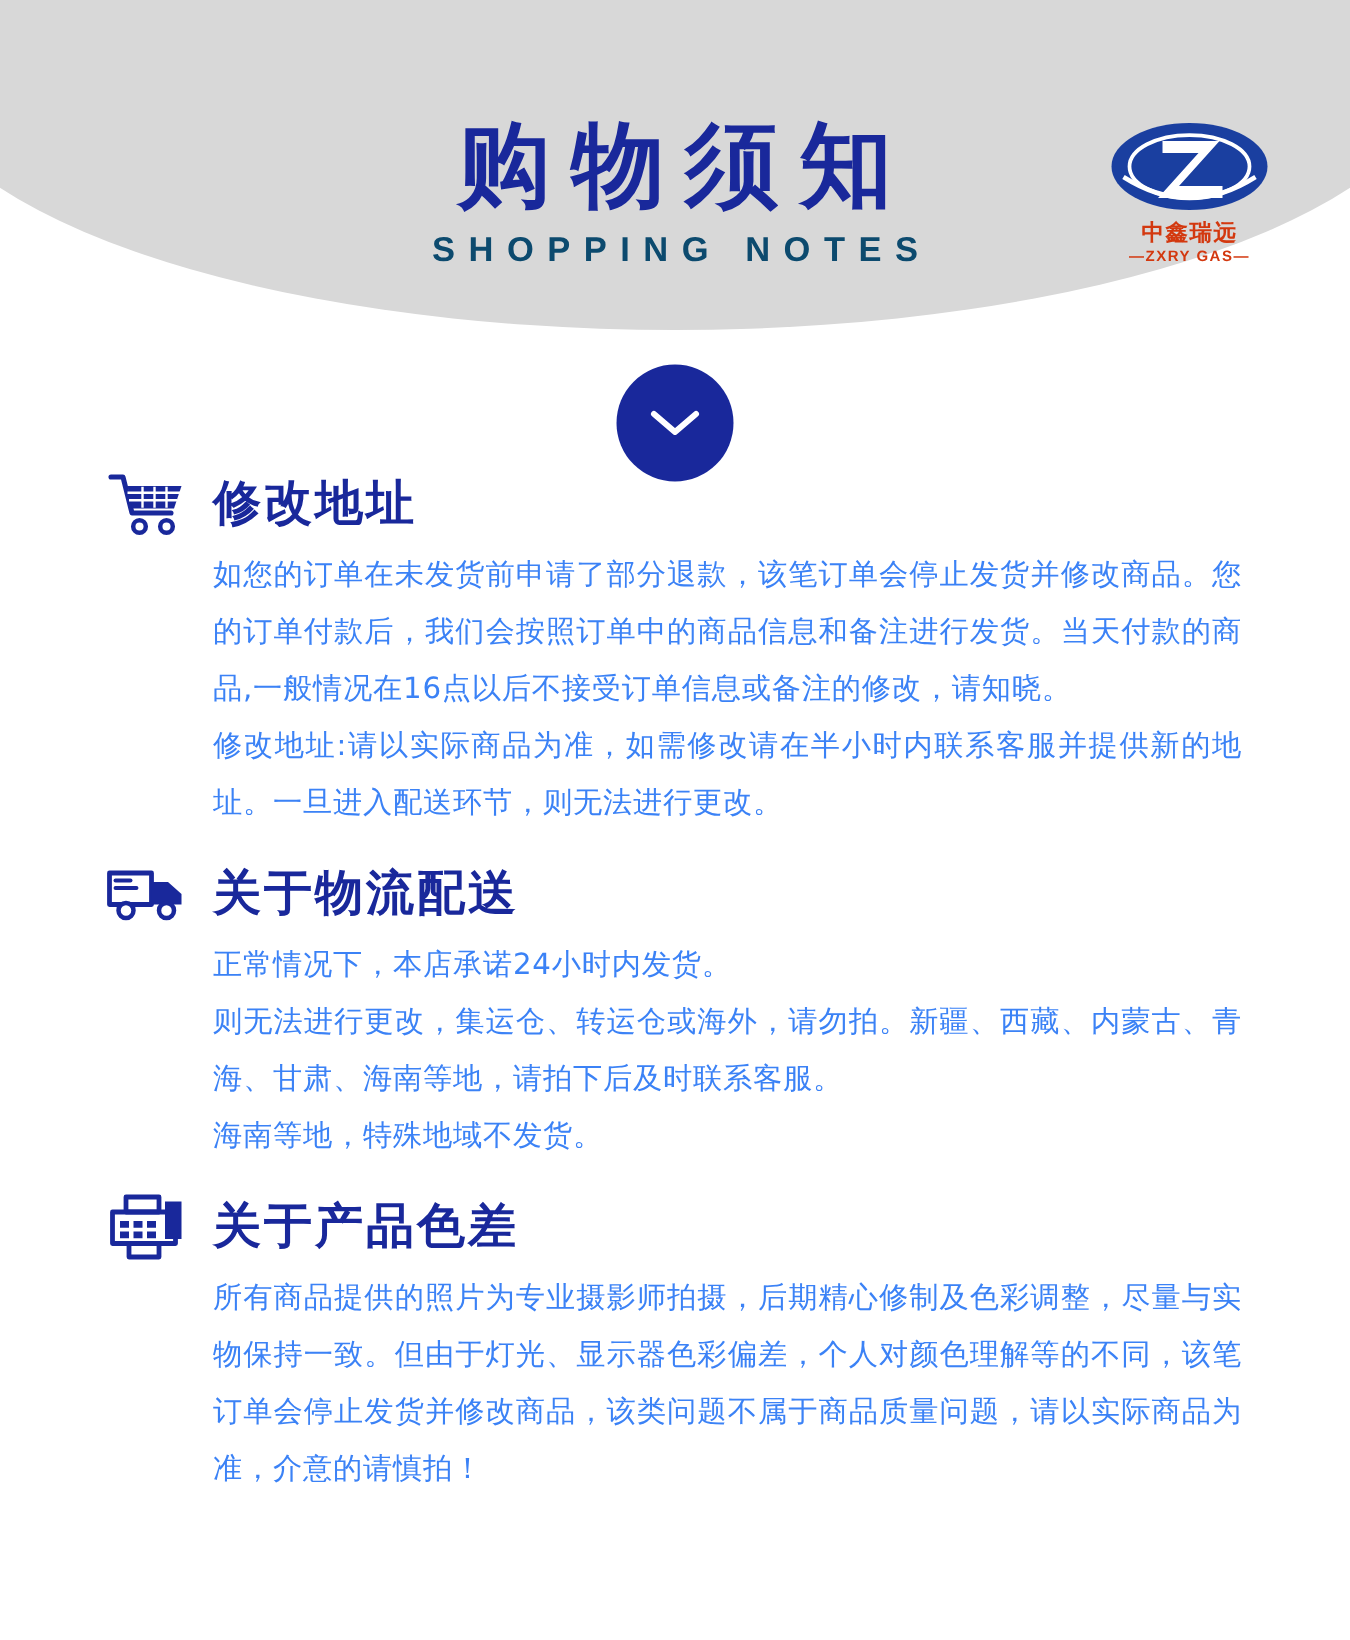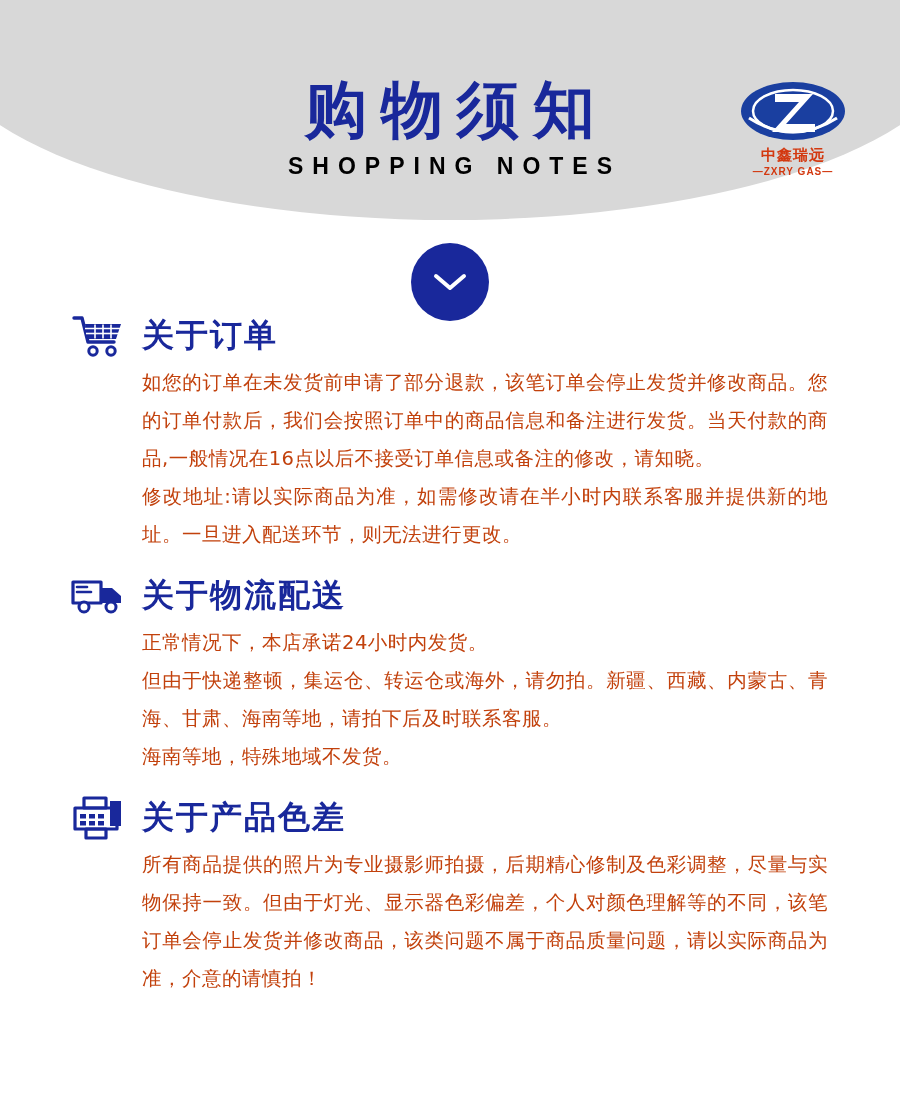--- a/index.html
+++ b/index.html
@@ -51,21 +51,21 @@
     color: #19289b;
     letter-spacing: 14px;
     text-indent: 14px;
     line-height: 1.15;
     font-family: "DejaVu Sans", "Liberation Sans", sans-serif;
   }
   .title-en {
     margin-top: 8px;
     font-size: 23px;
     font-weight: bold;
-    color: #000000;
+    color: #0c4a6e;
     letter-spacing: 9px;
     text-indent: 9px;
     font-family: "Liberation Sans", sans-serif;
   }
 
   
   .logo {
     position: absolute;
     right: 38px;
     top: 36px;
@@ -143,21 +143,21 @@
     color: #19289b;
     letter-spacing: 2px;
     font-family: "DejaVu Sans", "Liberation Sans", sans-serif;
   }
   .section-body {
     padding-left: 72px;
     padding-right: 2px;
   }
   .para {
     font-size: 19.5px;
-    color: #c2410c;
+    color: #3b82f6;
     line-height: 1.95;
     letter-spacing: 0.5px;
     text-align: justify;
     font-family: "DejaVu Sans", "Liberation Sans", sans-serif;
     margin: 0;
   }
   .para + .para {
     margin-top: 0px;
   }
   #s1 .section-body .para { margin-bottom: 0; }
@@ -208,21 +208,21 @@
           <path d="M13 10 H49 L44 25 H16 Z" fill="#19289b"></path>
           <path d="M13 14.5 H48" stroke="#ffffff" stroke-width="1.6"></path>
           <path d="M14 19.5 H46" stroke="#ffffff" stroke-width="1.6"></path>
           <path d="M23 10.5 V24.5" stroke="#ffffff" stroke-width="1.6"></path>
           <path d="M31 10.5 V24.5" stroke="#ffffff" stroke-width="1.6"></path>
           <path d="M39 10.5 V24.5" stroke="#ffffff" stroke-width="1.6"></path>
           <circle cx="21" cy="37" r="4.2" fill="none" stroke="#19289b" stroke-width="3"></circle>
           <circle cx="39" cy="37" r="4.2" fill="none" stroke="#19289b" stroke-width="3"></circle>
         </svg>
       </span>
-      <span class="section-title">关于订单</span>
+      <span class="section-title">修改地址</span>
     </div>
     <div class="section-body">
       <p class="para">如您的订单在未发货前申请了部分退款，该笔订单会停止发货并修改商品。您的订单付款后，我们会按照订单中的商品信息和备注进行发货。当天付款的商品,一般情况在16点以后不接受订单信息或备注的修改，请知晓。</p>
       <p class="para">修改地址:请以实际商品为准，如需修改请在半小时内联系客服并提供新的地址。一旦进入配送环节，则无法进行更改。</p>
     </div>
   </div>
 
   <div class="section" id="s2">
     <div class="section-head">
       <span class="section-icon">
@@ -232,21 +232,21 @@
           <path d="M6 11 H16" stroke="#19289b" stroke-width="2.6" stroke-linecap="round"></path>
           <path d="M6 16 H20" stroke="#19289b" stroke-width="2.6" stroke-linecap="round"></path>
           <circle cx="13" cy="31" r="5" fill="#ffffff" stroke="#19289b" stroke-width="3"></circle>
           <circle cx="40" cy="31" r="5" fill="#ffffff" stroke="#19289b" stroke-width="3"></circle>
         </svg>
       </span>
       <span class="section-title">关于物流配送</span>
     </div>
     <div class="section-body">
       <p class="para">正常情况下，本店承诺24小时内发货。</p>
-      <p class="para">但由于快递整顿，集运仓、转运仓或海外，请勿拍。新疆、西藏、内蒙古、青海、甘肃、海南等地，请拍下后及时联系客服。</p>
+      <p class="para">则无法进行更改，集运仓、转运仓或海外，请勿拍。新疆、西藏、内蒙古、青海、甘肃、海南等地，请拍下后及时联系客服。</p>
       <p class="para">海南等地，特殊地域不发货。</p>
     </div>
   </div>
 
   <div class="section" id="s3">
     <div class="section-head">
       <span class="section-icon">
         <svg width="52" height="46" viewBox="0 0 52 46" xmlns="http://www.w3.org/2000/svg">
           <path d="M12 3 H34 V13 H12 Z" fill="none" stroke="#19289b" stroke-width="3.2" stroke-linejoin="round"></path>
           <path d="M3 13 H45 V34 H3 Z" fill="none" stroke="#19289b" stroke-width="3.2" stroke-linejoin="round"></path>

